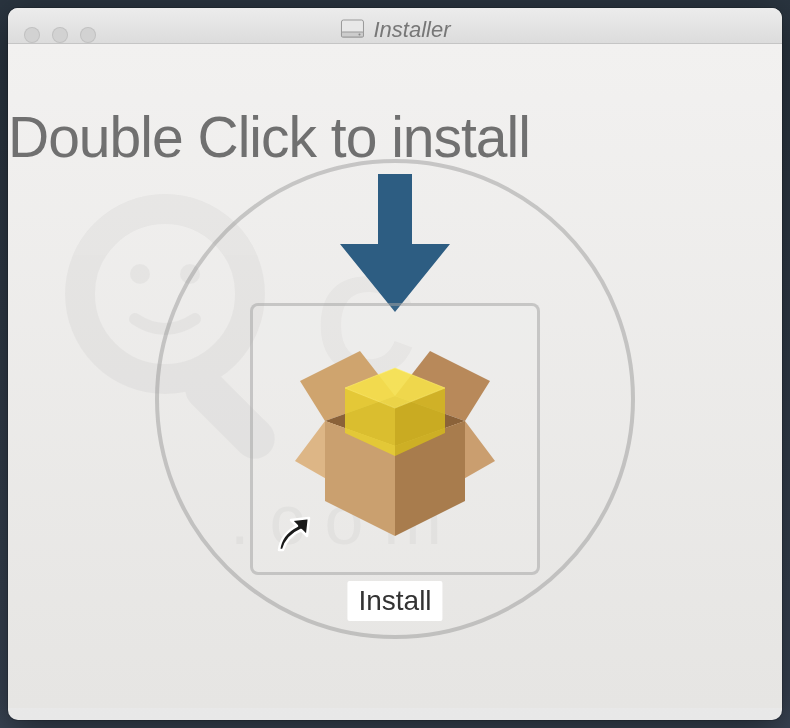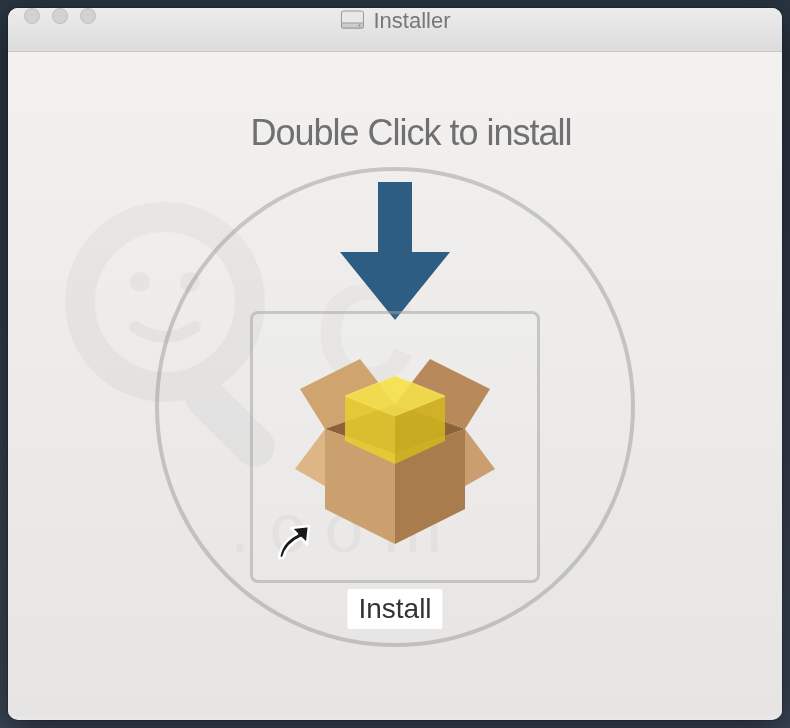--- a/index.html
+++ b/index.html
@@ -23,26 +23,27 @@
       left: 8px;
       width: 774px;
       height: 712px;
       background: linear-gradient(to bottom, #f0f0f0 0%, #e8e8e8 100%);
       border-radius: 10px;
       box-shadow: 0 10px 40px rgba(0,0,0,0.5), 0 0 0 1px rgba(0,0,0,0.15);
       overflow: hidden;
     }
 
     .titlebar {
-      height: 44px;
+      height: 36px;
       background: linear-gradient(to bottom, #ececec 0%, #dcdcdc 100%);
       border-bottom: 1px solid #c5c5c5;
       display: flex;
-      align-items: flex-start;
+      align-items: flex-end;
       position: relative;
+      font-style: italic;
     }
 
     .traffic-lights {
       display: flex;
       gap: 12px;
       padding-left: 16px;
     }
 
     .traffic-dot {
       width: 16px;
@@ -82,25 +83,24 @@
       transform: translate(-50%, -50%);
       opacity: 0.08;
       pointer-events: none;
     }
 
     .instruction {
       position: absolute;
       top: 60px;
       left: 0;
       right: 0;
-      text-align: center;
-      font-size: 36px;
+      text-align: left;
+      font-size: 57px;
       color: #707070;
       letter-spacing: -1px;
-      margin-left: 32px;
     }
 
     .circle {
       position: absolute;
       top: 115px;
       left: 50%;
       transform: translateX(-50%);
       width: 480px;
       height: 480px;
       border: 4px solid rgba(120,120,120,0.35);

